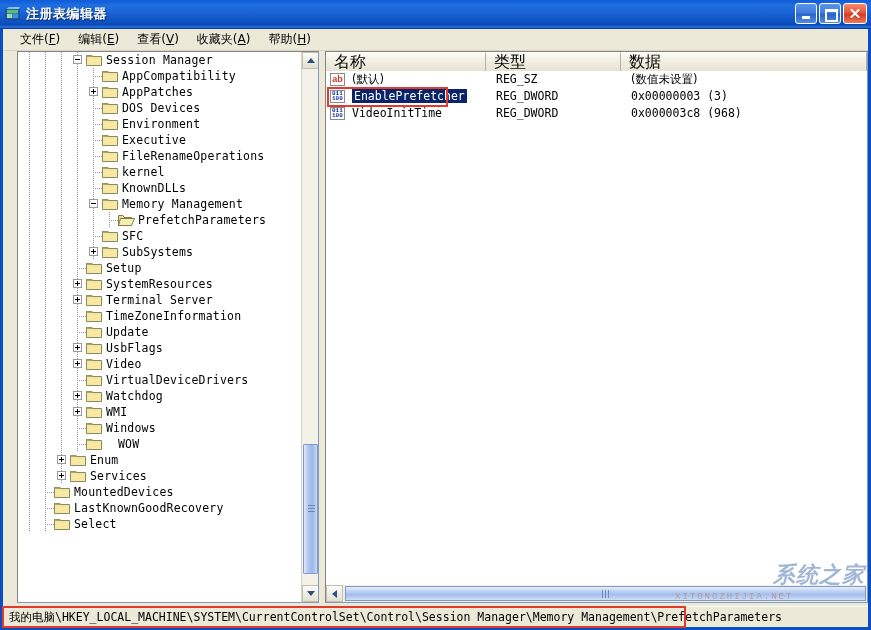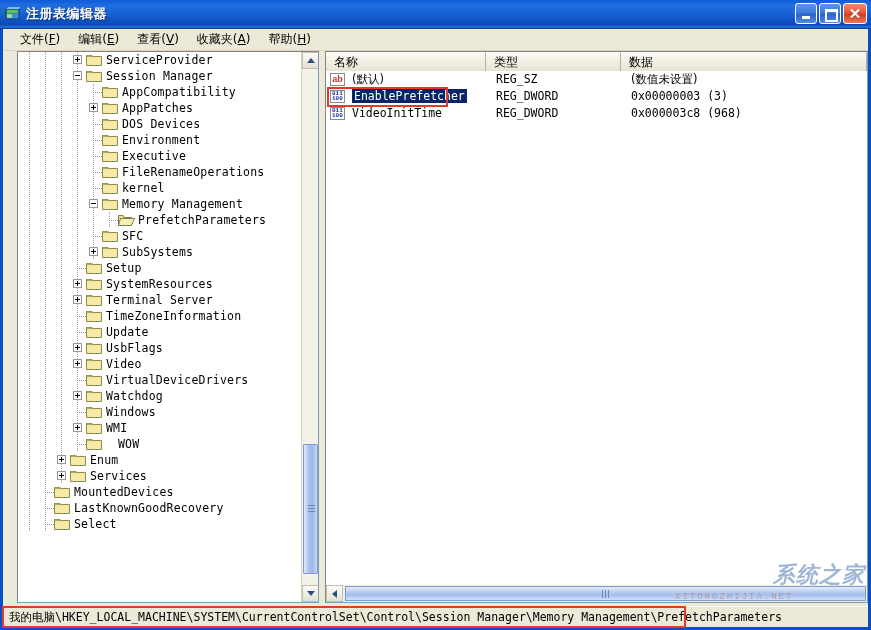--- a/index.html
+++ b/index.html
@@ -226,21 +226,21 @@
 
   
   .lv-header {
     position:absolute; left:0; top:0; width:541px; height:19px;
     background:#ece9d8; display:flex;
     border-bottom:1px solid #b5b0a0;
   }
   .lv-col {
     height:19px; display:flex; align-items:center;
     padding-left:8px;
-    font-size:12px; color:#000;
+    font-size:16px; color:#000;
     font-family:"DejaVu Sans","Liberation Sans",sans-serif;
     background: linear-gradient(to bottom,#fbfaf5 0%, #f0ede0 55%, #e8e4d4 100%);
     border-right:1px solid #b5b0a0;
     border-top:1px solid #ffffff;
   }
   .lv-body { position:absolute; left:0; top:19px; width:541px; }
   .lv-row {
     height:17px; display:flex; align-items:center;
     font-family:"DejaVu Sans Mono","Liberation Mono",monospace;
     font-size:11.5px; color:#000;
@@ -359,35 +359,20 @@
 
   <div class="panes">
 
     <div class="tree-pane">
       <div class="tree-scroll" id="tree-rows">
           <div class="tree-row">
             <span class="guide" style="left: 11px;"></span>
             <span class="guide" style="left: 27px;"></span>
             <span class="guide" style="left: 43px;"></span>
             <span class="guide" style="left: 59px;"></span>
-            <span class="tw-box plus" style="left: 55px;"></span>
-            <span class="folder" style="left: 68px;">
-              <svg width="16" height="13" viewBox="0 0 16 13">
-                <path d="M0.5 2.5 L0.5 12.5 L15.5 12.5 L15.5 3.5 L7 3.5 L6 2.5 Z" fill="#f3e08e" stroke="#8a8a5a" stroke-width="1"></path>
-                <path d="M1 4 L15 4 L15 12 L1 12 Z" fill="#f7e9a4"></path>
-                <path d="M0.5 2.5 L6 2.5 L7 3.5 L0.5 3.5 Z" fill="#e8d27a" stroke="#8a8a5a" stroke-width="0.7"></path>
-              </svg>
-            </span>
-            <span class="tree-label" style="left: 88px;">ServiceProvider</span>
-          </div>
-          <div class="tree-row">
-            <span class="guide" style="left: 11px;"></span>
-            <span class="guide" style="left: 27px;"></span>
-            <span class="guide" style="left: 43px;"></span>
-            <span class="guide" style="left: 59px;"></span>
             <span class="tw-box" style="left: 55px;"></span>
             <span class="folder" style="left: 68px;">
               <svg width="16" height="13" viewBox="0 0 16 13">
                 <path d="M0.5 2.5 L0.5 12.5 L15.5 12.5 L15.5 3.5 L7 3.5 L6 2.5 Z" fill="#f3e08e" stroke="#8a8a5a" stroke-width="1"></path>
                 <path d="M1 4 L15 4 L15 12 L1 12 Z" fill="#f7e9a4"></path>
                 <path d="M0.5 2.5 L6 2.5 L7 3.5 L0.5 3.5 Z" fill="#e8d27a" stroke="#8a8a5a" stroke-width="0.7"></path>
               </svg>
             </span>
             <span class="tree-label" style="left: 88px;">Session Manager</span>
           </div>
@@ -495,20 +480,36 @@
             <span class="guide" style="left: 75px;"></span>
             <span class="stub" style="left: 75px;"></span>
             <span class="folder" style="left: 84px;">
               <svg width="16" height="13" viewBox="0 0 16 13">
                 <path d="M0.5 2.5 L0.5 12.5 L15.5 12.5 L15.5 3.5 L7 3.5 L6 2.5 Z" fill="#f3e08e" stroke="#8a8a5a" stroke-width="1"></path>
                 <path d="M1 4 L15 4 L15 12 L1 12 Z" fill="#f7e9a4"></path>
                 <path d="M0.5 2.5 L6 2.5 L7 3.5 L0.5 3.5 Z" fill="#e8d27a" stroke="#8a8a5a" stroke-width="0.7"></path>
               </svg>
             </span>
             <span class="tree-label" style="left: 104px;">kernel</span>
+          </div>
+          <div class="tree-row">
+            <span class="guide" style="left: 11px;"></span>
+            <span class="guide" style="left: 27px;"></span>
+            <span class="guide" style="left: 43px;"></span>
+            <span class="guide" style="left: 59px;"></span>
+            <span class="guide" style="left: 75px;"></span>
+            <span class="stub" style="left: 75px;"></span>
+            <span class="folder" style="left: 84px;">
+              <svg width="16" height="13" viewBox="0 0 16 13">
+                <path d="M0.5 2.5 L0.5 12.5 L15.5 12.5 L15.5 3.5 L7 3.5 L6 2.5 Z" fill="#f3e08e" stroke="#8a8a5a" stroke-width="1"></path>
+                <path d="M1 4 L15 4 L15 12 L1 12 Z" fill="#f7e9a4"></path>
+                <path d="M0.5 2.5 L6 2.5 L7 3.5 L0.5 3.5 Z" fill="#e8d27a" stroke="#8a8a5a" stroke-width="0.7"></path>
+              </svg>
+            </span>
+            <span class="tree-label" style="left: 104px;">KnownDLLs</span>
           </div>
           <div class="tree-row">
             <span class="guide" style="left: 11px;"></span>
             <span class="guide" style="left: 27px;"></span>
             <span class="guide" style="left: 43px;"></span>
             <span class="guide" style="left: 59px;"></span>
             <span class="guide" style="left: 75px;"></span>
             <span class="tw-box" style="left: 71px;"></span>
             <span class="folder" style="left: 84px;">
               <svg width="16" height="13" viewBox="0 0 16 13">
@@ -700,44 +701,44 @@
                 <path d="M0.5 2.5 L6 2.5 L7 3.5 L0.5 3.5 Z" fill="#e8d27a" stroke="#8a8a5a" stroke-width="0.7"></path>
               </svg>
             </span>
             <span class="tree-label" style="left: 88px;">Watchdog</span>
           </div>
           <div class="tree-row">
             <span class="guide" style="left: 11px;"></span>
             <span class="guide" style="left: 27px;"></span>
             <span class="guide" style="left: 43px;"></span>
             <span class="guide" style="left: 59px;"></span>
+            <span class="tw-box plus" style="left: 55px;"></span>
+            <span class="folder" style="left: 68px;">
+              <svg width="16" height="13" viewBox="0 0 16 13">
+                <path d="M0.5 2.5 L0.5 12.5 L15.5 12.5 L15.5 3.5 L7 3.5 L6 2.5 Z" fill="#f3e08e" stroke="#8a8a5a" stroke-width="1"></path>
+                <path d="M1 4 L15 4 L15 12 L1 12 Z" fill="#f7e9a4"></path>
+                <path d="M0.5 2.5 L6 2.5 L7 3.5 L0.5 3.5 Z" fill="#e8d27a" stroke="#8a8a5a" stroke-width="0.7"></path>
+              </svg>
+            </span>
+            <span class="tree-label" style="left: 88px;">WMI</span>
+          </div>
+          <div class="tree-row">
+            <span class="guide" style="left: 11px;"></span>
+            <span class="guide" style="left: 27px;"></span>
+            <span class="guide" style="left: 43px;"></span>
+            <span class="guide" style="left: 59px;"></span>
             <span class="stub" style="left: 59px;"></span>
             <span class="folder" style="left: 68px;">
               <svg width="16" height="13" viewBox="0 0 16 13">
                 <path d="M0.5 2.5 L0.5 12.5 L15.5 12.5 L15.5 3.5 L7 3.5 L6 2.5 Z" fill="#f3e08e" stroke="#8a8a5a" stroke-width="1"></path>
                 <path d="M1 4 L15 4 L15 12 L1 12 Z" fill="#f7e9a4"></path>
                 <path d="M0.5 2.5 L6 2.5 L7 3.5 L0.5 3.5 Z" fill="#e8d27a" stroke="#8a8a5a" stroke-width="0.7"></path>
               </svg>
             </span>
             <span class="tree-label" style="left: 88px;">Windows</span>
-          </div>
-          <div class="tree-row">
-            <span class="guide" style="left: 11px;"></span>
-            <span class="guide" style="left: 27px;"></span>
-            <span class="guide" style="left: 43px;"></span>
-            <span class="guide" style="left: 59px;"></span>
-            <span class="tw-box plus" style="left: 55px;"></span>
-            <span class="folder" style="left: 68px;">
-              <svg width="16" height="13" viewBox="0 0 16 13">
-                <path d="M0.5 2.5 L0.5 12.5 L15.5 12.5 L15.5 3.5 L7 3.5 L6 2.5 Z" fill="#f3e08e" stroke="#8a8a5a" stroke-width="1"></path>
-                <path d="M1 4 L15 4 L15 12 L1 12 Z" fill="#f7e9a4"></path>
-                <path d="M0.5 2.5 L6 2.5 L7 3.5 L0.5 3.5 Z" fill="#e8d27a" stroke="#8a8a5a" stroke-width="0.7"></path>
-              </svg>
-            </span>
-            <span class="tree-label" style="left: 88px;">WMI</span>
           </div>
           <div class="tree-row">
             <span class="guide" style="left: 11px;"></span>
             <span class="guide" style="left: 27px;"></span>
             <span class="guide" style="left: 43px;"></span>
             <span class="guide" style="left: 59px;"></span>
             <span class="stub" style="left: 59px;"></span>
             <span class="folder" style="left: 68px;">
               <svg width="16" height="13" viewBox="0 0 16 13">
                 <path d="M0.5 2.5 L0.5 12.5 L15.5 12.5 L15.5 3.5 L7 3.5 L6 2.5 Z" fill="#f3e08e" stroke="#8a8a5a" stroke-width="1"></path>

